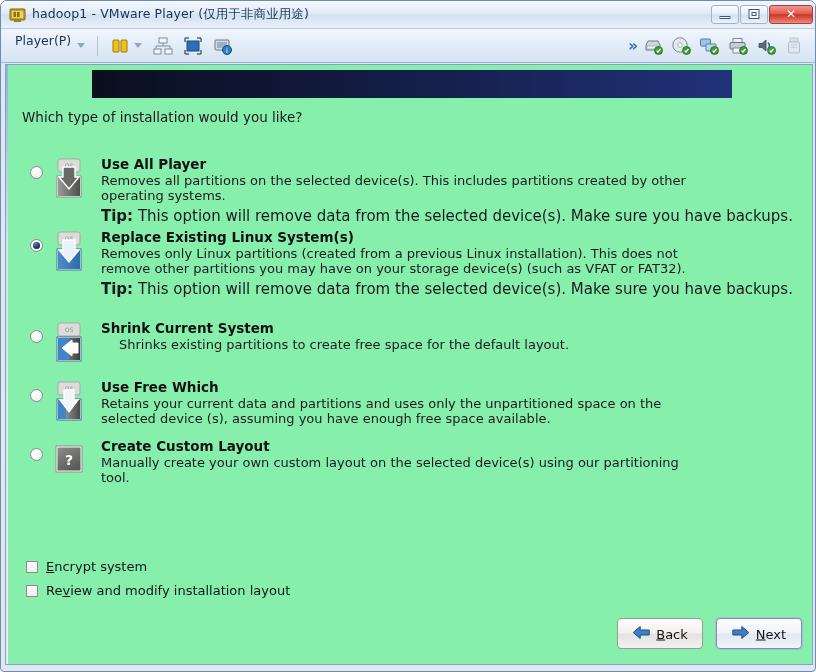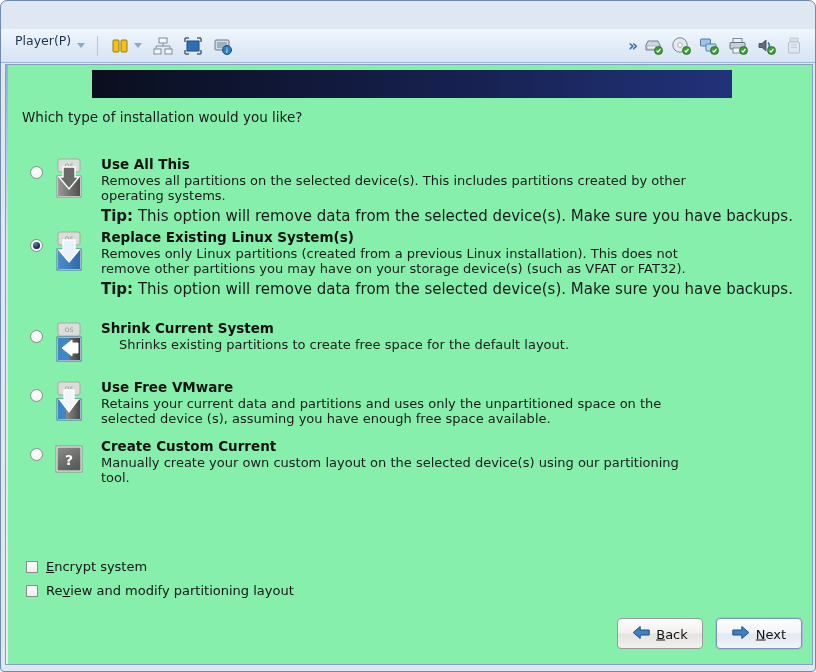--- a/index.html
+++ b/index.html
@@ -275,20 +275,44 @@
     font-size: 13px;
     color: #131313;
   }
   .arrow-svg { display: block; }
 </style>
 </head>
 <body>
 
 <div class="vm-window">
 
+  <div class="titlebar">
+    <span class="title-icon">
+      <svg width="17" height="17" viewBox="0 0 17 17">
+        <rect x="1" y="3" width="15" height="11" rx="1" fill="#c9a227" stroke="#7a6310" stroke-width="1"></rect>
+        <rect x="3" y="5" width="11" height="7" fill="#e8cf63"></rect>
+        <rect x="4.5" y="6" width="2.5" height="5" fill="#8a7214"></rect>
+        <rect x="8" y="6" width="2.5" height="5" fill="#8a7214"></rect>
+        <rect x="5" y="14" width="7" height="2" fill="#9b8116"></rect>
+      </svg>
+    </span>
+    <span class="title-text">hadoop1 - VMware Player (仅用于非商业用途)</span>
+
+    <div class="win-btns">
+      <div class="win-btn">
+        <span class="min-glyph"></span>
+      </div>
+      <div class="win-btn">
+        <span class="max-glyph"></span>
+      </div>
+      <div class="win-btn close">
+        <span class="wb-glyph">✕</span>
+      </div>
+    </div>
+  </div>
 
   <div class="toolbar">
     <span class="tb-player">Player(P)</span>
     <span class="tb-caret" style="left:76px;"></span>
     <span class="tb-sep" style="left:96px;"></span>
 
     <span class="tb-icon" style="left:109px;">
       <svg width="20" height="20" viewBox="0 0 20 20">
         <rect x="3" y="4" width="6" height="12" rx="1" fill="#f2c21a" stroke="#9a7a07" stroke-width="1"></rect>
         <rect x="11" y="4" width="6" height="12" rx="1" fill="#f2c21a" stroke="#9a7a07" stroke-width="1"></rect>
@@ -396,21 +420,21 @@
             <rect x="10" y="19" width="22" height="19" fill="url(#g1)"></rect>
             <defs>
               <linearGradient id="g1" x1="0" y1="0" x2="1" y2="0">
                 <stop offset="0%" stop-color="#9a9a98"></stop>
                 <stop offset="100%" stop-color="#4f4f4e"></stop>
               </linearGradient>
             </defs>
             <path d="M15 9 H27 L27 19 L31 19 L21 31 L11 19 L15 19 Z" fill="#6a6a68" stroke="#ffffff" stroke-width="1.4"></path>
           </svg>
         </span>
-        <span class="opt-title" style="left:93px; top:-2px;">Use All This</span>
+        <span class="opt-title" style="left:93px; top:-2px;">Use All Player</span>
         <span class="opt-desc" style="left:93px; top:16px; width:595px;">Removes all partitions on the selected device(s).  This includes partitions created by other operating systems.</span>
         <span class="opt-tip" style="left:93px; top:51px;"><b>Tip:</b><span> This option will remove data from the selected device(s).  Make sure you have backups.</span></span>
       </div>
 
       <div class="opt" style="top:166px;">
         <span class="radio checked" style="left:22px; top:8px;"></span>
         <span class="opt-icon" style="left:40px; top:0px;">
           <svg width="42" height="40" viewBox="0 0 42 40">
             <rect x="10" y="1" width="22" height="13" rx="2" fill="#dcdcda" stroke="#a9a9a6" stroke-width="1"></rect>
             <text x="21" y="10" font-size="6" font-family="DejaVu Sans, sans-serif" fill="#8d8d8a" text-anchor="middle">OS</text>
@@ -463,51 +487,51 @@
             <rect x="18" y="19" width="14" height="19" fill="url(#g4)"></rect>
             <defs>
               <linearGradient id="g4" x1="0" y1="0" x2="1" y2="0">
                 <stop offset="0%" stop-color="#8c8c8a"></stop>
                 <stop offset="100%" stop-color="#4a4a49"></stop>
               </linearGradient>
             </defs>
             <path d="M16 9 H26 L26 19 L30 19 L21 31 L12 19 L16 19 Z" fill="#f2f6fb" stroke="#ffffff" stroke-width="1.3"></path>
           </svg>
         </span>
-        <span class="opt-title" style="left:93px; top:-2px;">Use Free VMware</span>
+        <span class="opt-title" style="left:93px; top:-2px;">Use Free Which</span>
         <span class="opt-desc" style="left:93px; top:16px; width:595px;">Retains your current data and partitions and uses only the unpartitioned space on the selected device (s), assuming you have enough free space available.</span>
       </div>
 
       <div class="opt" style="top:375px;">
         <span class="radio" style="left:22px; top:8px;"></span>
         <span class="opt-icon" style="left:40px; top:3px;">
           <svg width="42" height="34" viewBox="0 0 42 34">
             <rect x="8" y="3" width="26" height="26" fill="#ffffff" stroke="#8f8f8c" stroke-width="1"></rect>
             <rect x="9.5" y="4.5" width="23" height="23" fill="url(#g5)"></rect>
             <defs>
               <linearGradient id="g5" x1="0" y1="0" x2="0.6" y2="1">
                 <stop offset="0%" stop-color="#8d8d8b"></stop>
                 <stop offset="100%" stop-color="#5a5a59"></stop>
               </linearGradient>
             </defs>
             <text x="21" y="22" font-size="14" font-family="DejaVu Sans, sans-serif" font-weight="bold" fill="#ffffff" text-anchor="middle">?</text>
           </svg>
         </span>
-        <span class="opt-title" style="left:93px; top:-2px;">Create Custom Current</span>
+        <span class="opt-title" style="left:93px; top:-2px;">Create Custom Layout</span>
         <span class="opt-desc" style="left:93px; top:16px; width:595px;">Manually create your own custom layout on the selected device(s) using our partitioning tool.</span>
       </div>
 
       <div class="cbrow" style="top:494px;">
         <span class="cbox"></span>
         <span class="cblabel"><span class="u">E</span><span>ncrypt system</span></span>
       </div>
 
       <div class="cbrow" style="top:518px;">
         <span class="cbox"></span>
-        <span class="cblabel"><span>Re</span><span class="u">v</span><span>iew and modify partitioning layout</span></span>
+        <span class="cblabel"><span>Re</span><span class="u">v</span><span>iew and modify installation layout</span></span>
       </div>
 
       <div class="btn" style="left:609px; top:553px; width:86px;">
         <span class="btn-inner">
           <span class="arrow-svg">
             <svg width="18" height="14" viewBox="0 0 18 14">
               <path d="M8 1 L1 7 L8 13 V9.5 H17 V4.5 H8 Z" fill="#3f7fc4" stroke="#1f4f87" stroke-width="1" stroke-linejoin="round"></path>
             </svg>
           </span>
           <span class="btn-label" style="margin-left:6px;"><span class="u">B</span><span>ack</span></span>

